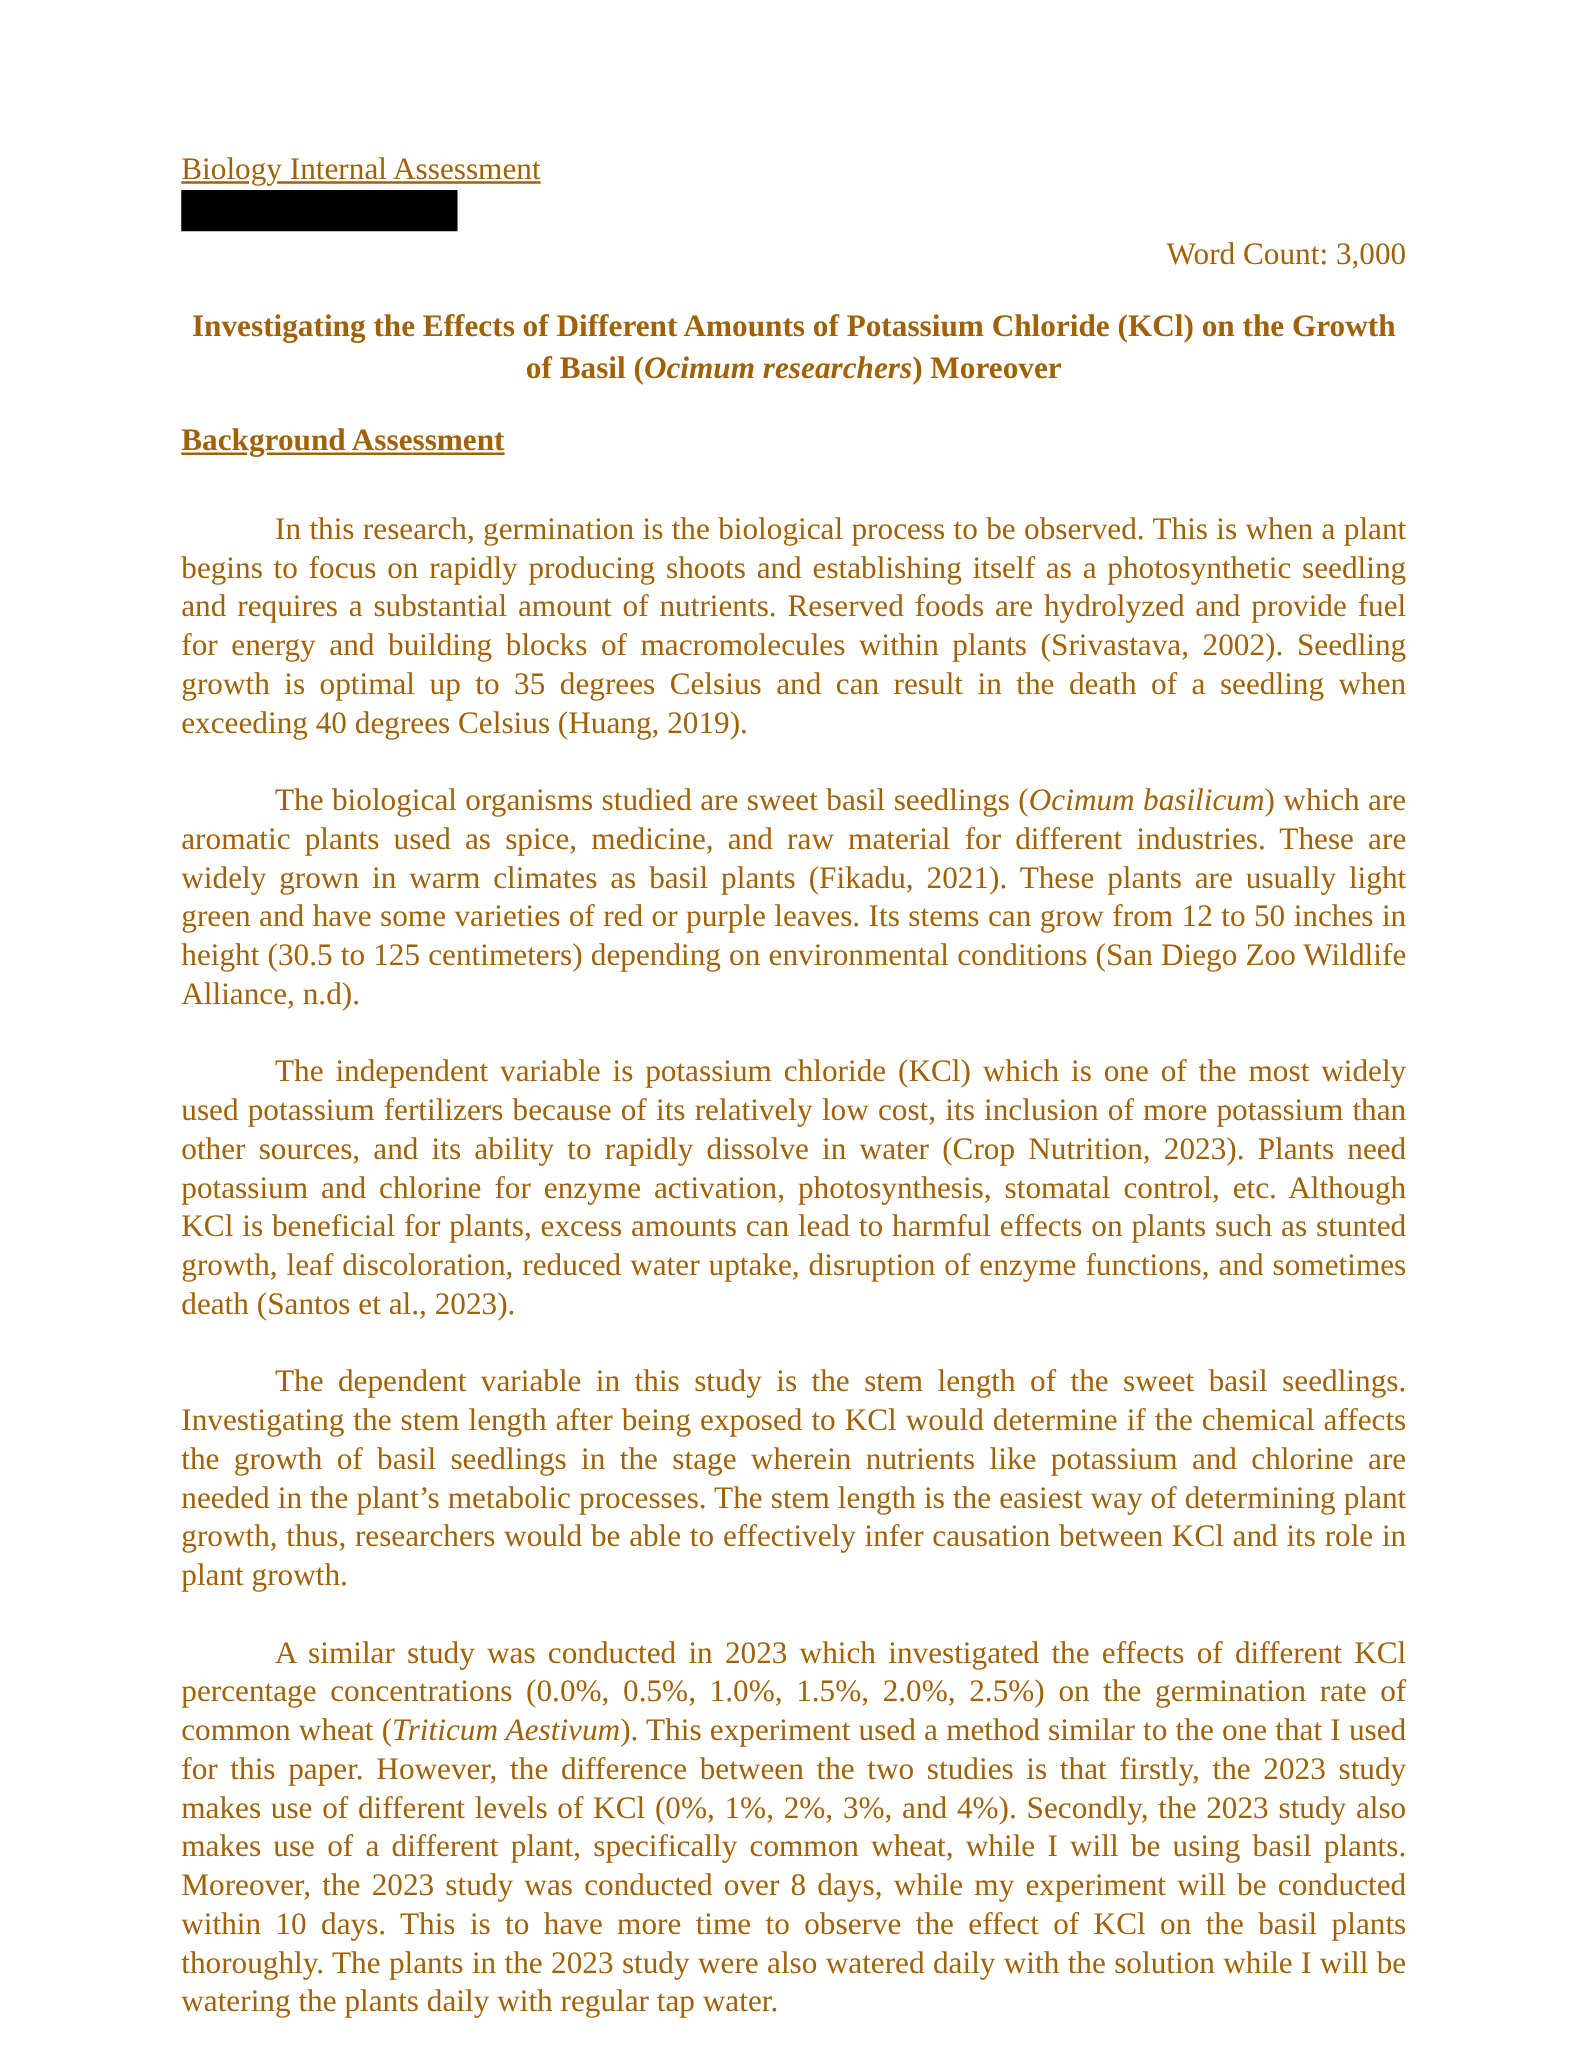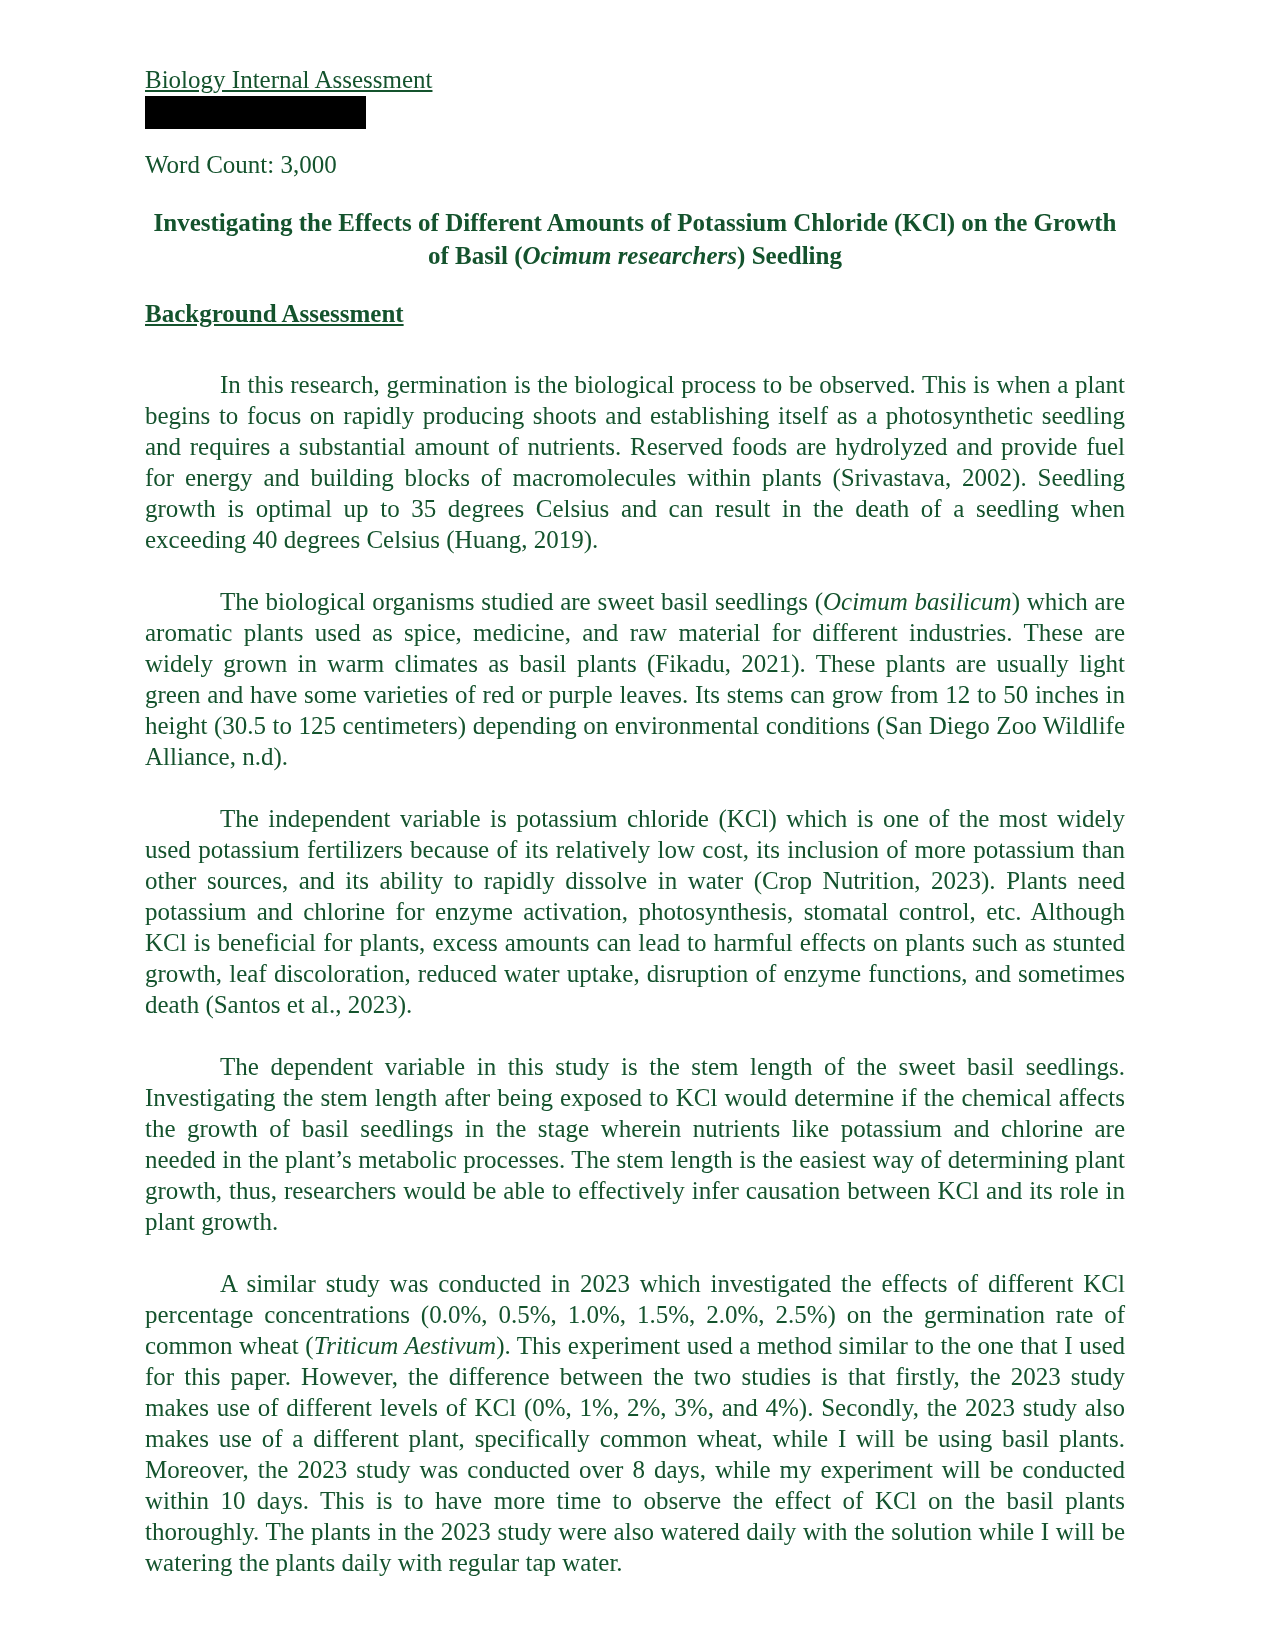--- a/index.html
+++ b/index.html
@@ -7,40 +7,41 @@
     padding: 0;
     background: #808080;
   }
   .page {
     position: relative;
     width: 1275px;
     height: 1650px;
     margin: 0 auto;
     background: #ffffff;
     box-sizing: border-box;
-    padding: 64px 150px 100px 145px;
+    padding: 120px 150px 100px 145px;
     font-family: "Liberation Serif", "DejaVu Serif", serif;
     font-size: 25px;
     line-height: 31px;
-    color: #14532d;
+    color: #a16207;
     overflow: hidden;
   }
   .header-line {
     text-decoration: underline;
     white-space: nowrap;
   }
   .redaction-bar {
     width: 221px;
     height: 33px;
     background: #000000;
     margin-top: 1px;
   }
   .word-count {
-    margin-top: 20px;
+    margin-top: 3px;
     white-space: nowrap;
+    text-align: right;
   }
   .doc-title {
     margin: 26px 0 0 0;
     text-align: center;
     font-weight: bold;
     line-height: 33px;
   }
   .section-heading {
     margin: 26px 0 0 0;
     font-weight: bold;
@@ -59,21 +60,21 @@
 <body>
 
 <div class="page">
 
   <div class="header-line">Biology Internal Assessment</div>
 
   <div class="redaction-bar"></div>
 
   <div class="word-count">Word Count: 3,000</div>
 
-  <div class="doc-title"><span>Investigating the Effects of Different Amounts of Potassium Chloride (KCl) on the Growth of Basil (</span><span style="font-style: italic;">Ocimum researchers</span><span>) Seedling</span></div>
+  <div class="doc-title"><span>Investigating the Effects of Different Amounts of Potassium Chloride (KCl) on the Growth of Basil (</span><span style="font-style: italic;">Ocimum researchers</span><span>) Moreover</span></div>
 
   <div class="section-heading">Background Assessment</div>
 
   <p class="para first"><span>In this research, germination is the biological process to be observed. This is when a plant begins to focus on rapidly producing shoots and establishing itself as a photosynthetic seedling and requires a substantial amount of nutrients. Reserved foods are hydrolyzed and provide fuel for energy and building blocks of macromolecules within plants (Srivastava, 2002). Seedling growth is optimal up to 35 degrees Celsius and can result in the death of a seedling when exceeding 40 degrees Celsius (Huang, 2019).</span></p>
 
   <p class="para"><span>The biological organisms studied are sweet basil seedlings (</span><span style="font-style: italic;">Ocimum basilicum</span><span>) which are aromatic plants used as spice, medicine, and raw material for different industries. These are widely grown in warm climates as basil plants (Fikadu, 2021). These plants are usually light green and have some varieties of red or purple leaves. Its stems can grow from 12 to 50 inches in height (30.5 to 125 centimeters) depending on environmental conditions (San Diego Zoo Wildlife Alliance, n.d).</span></p>
 
   <p class="para"><span>The independent variable is potassium chloride (KCl) which is one of the most widely used potassium fertilizers because of its relatively low cost, its inclusion of more potassium than other sources, and its ability to rapidly dissolve in water (Crop Nutrition, 2023). Plants need potassium and chlorine for enzyme activation, photosynthesis, stomatal control, etc. Although KCl is beneficial for plants, excess amounts can lead to harmful effects on plants such as stunted growth, leaf discoloration, reduced water uptake, disruption of enzyme functions, and sometimes death (Santos et al., 2023).</span></p>
 
   <p class="para"><span>The dependent variable in this study is the stem length of the sweet basil seedlings. Investigating the stem length after being exposed to KCl would determine if the chemical affects the growth of basil seedlings in the stage wherein nutrients like potassium and chlorine are needed in the plant’s metabolic processes. The stem length is the easiest way of determining plant growth, thus, researchers would be able to effectively infer causation between KCl and its role in plant growth.</span></p>

